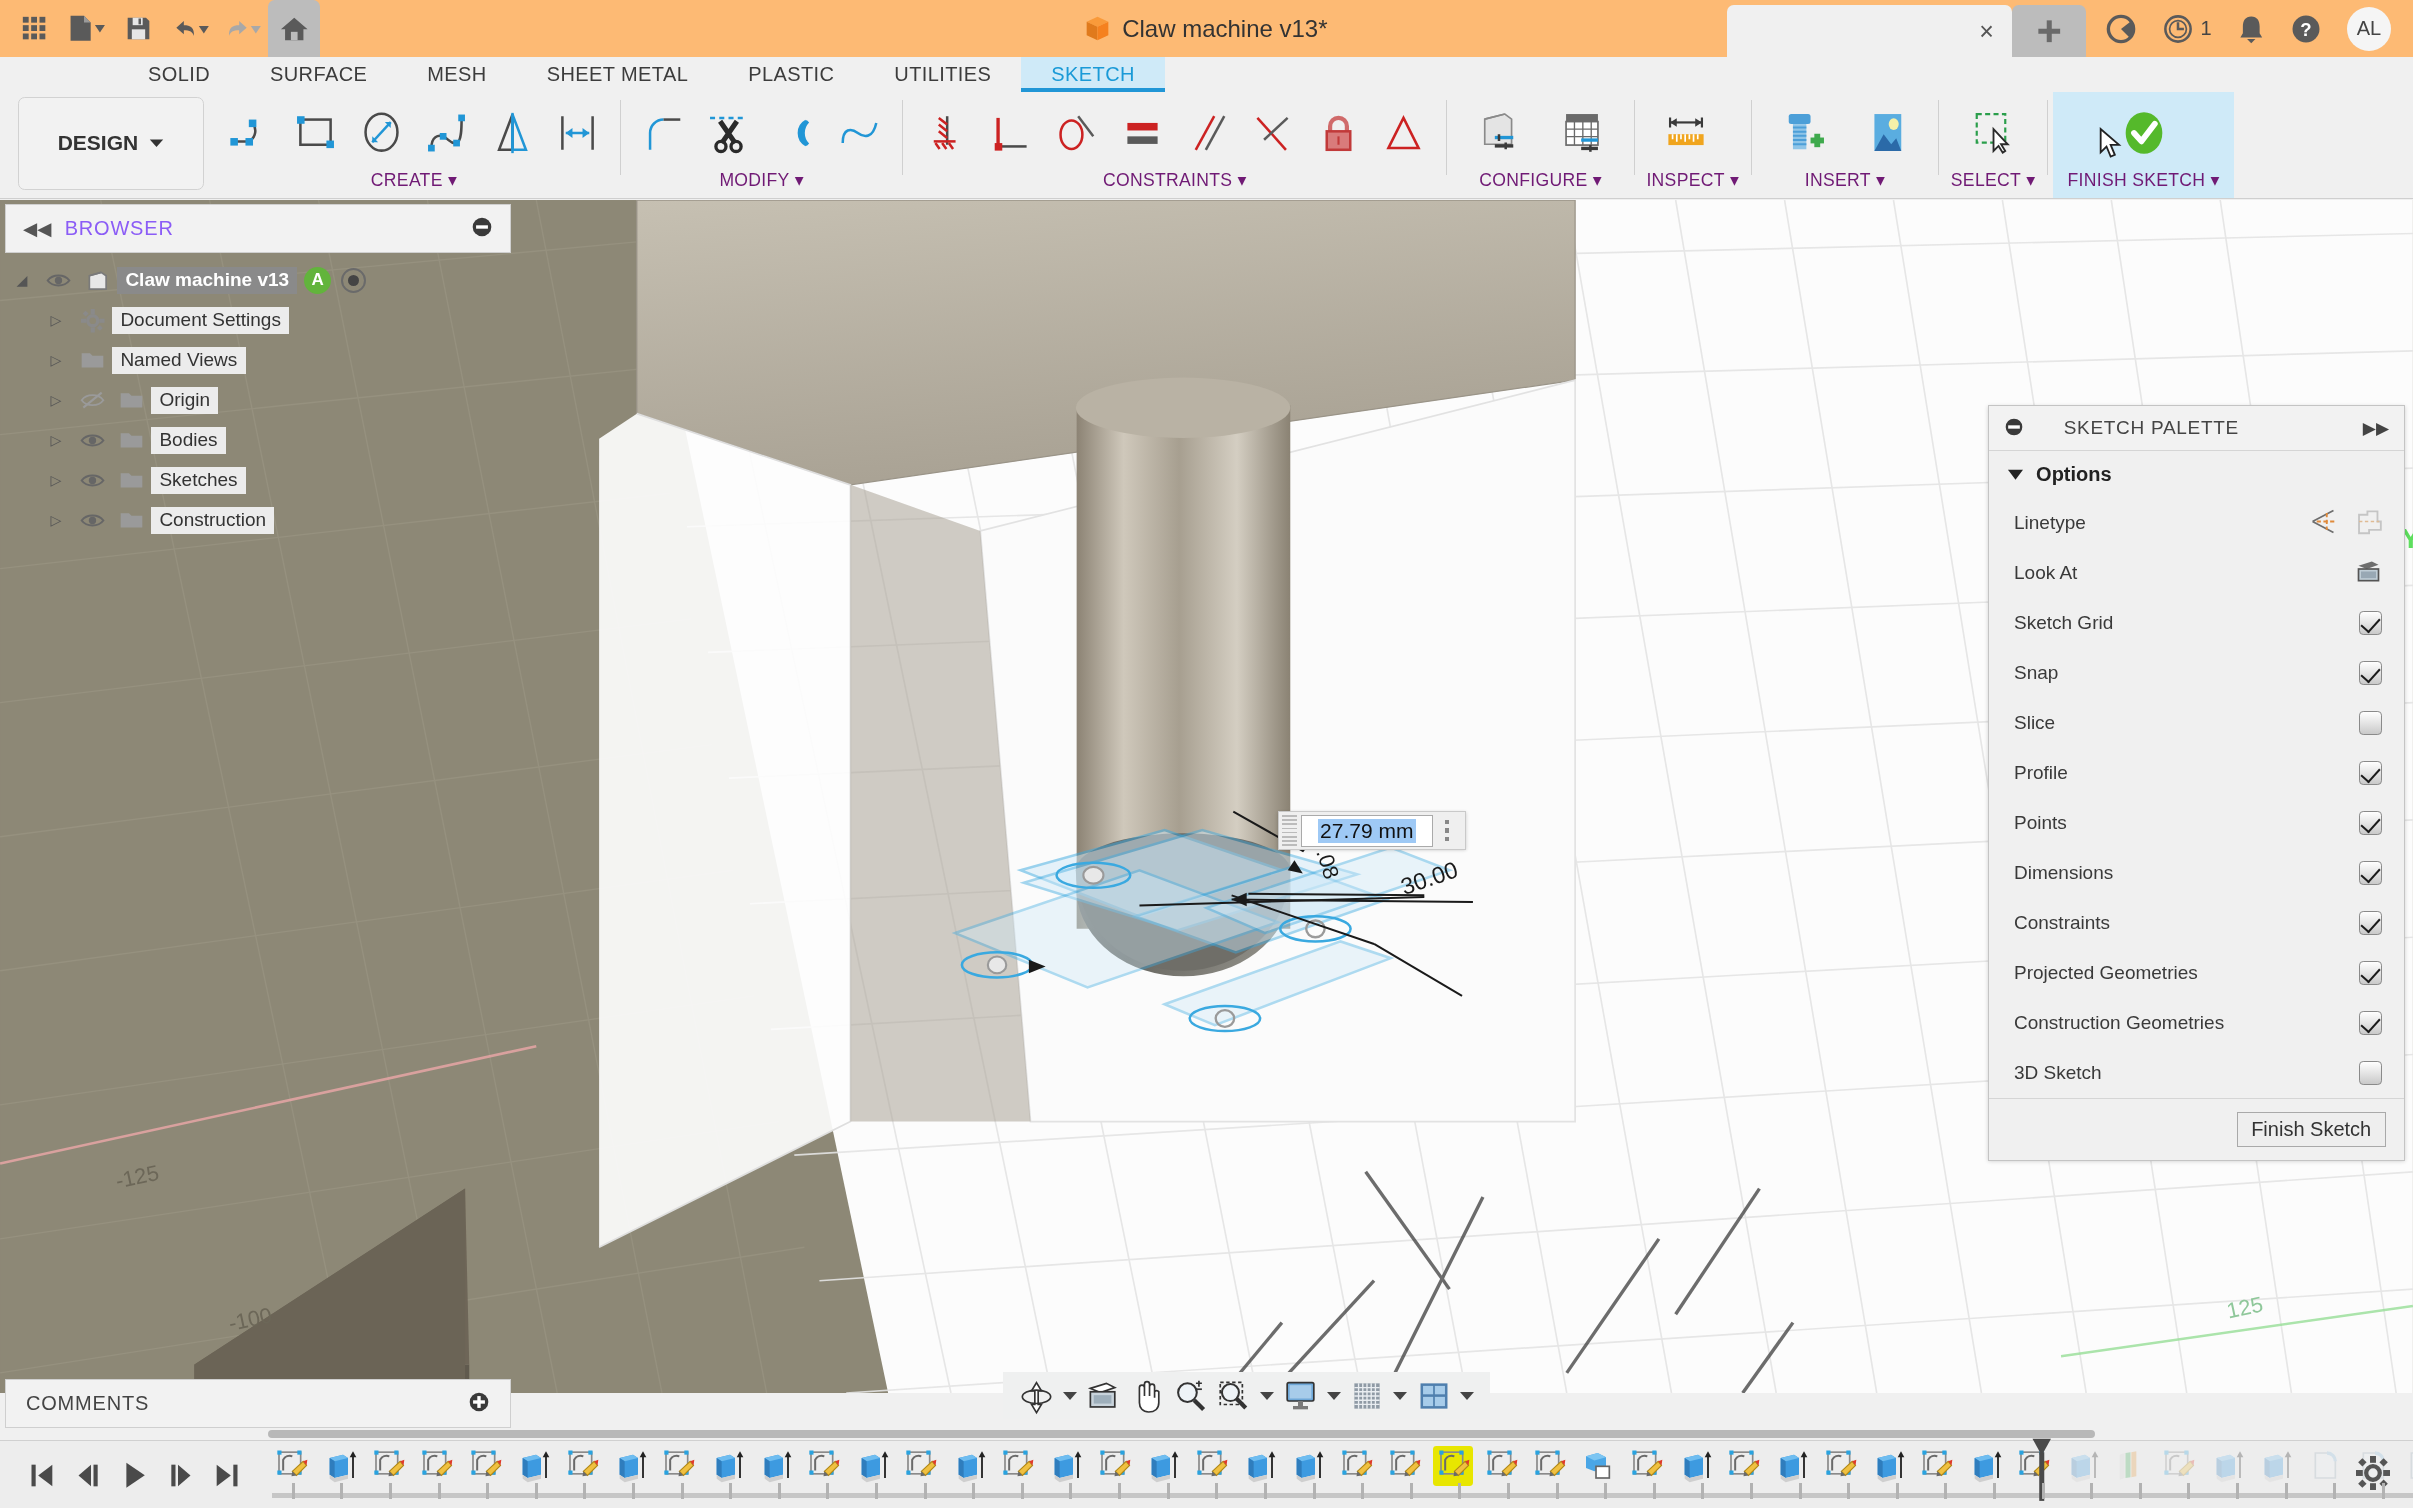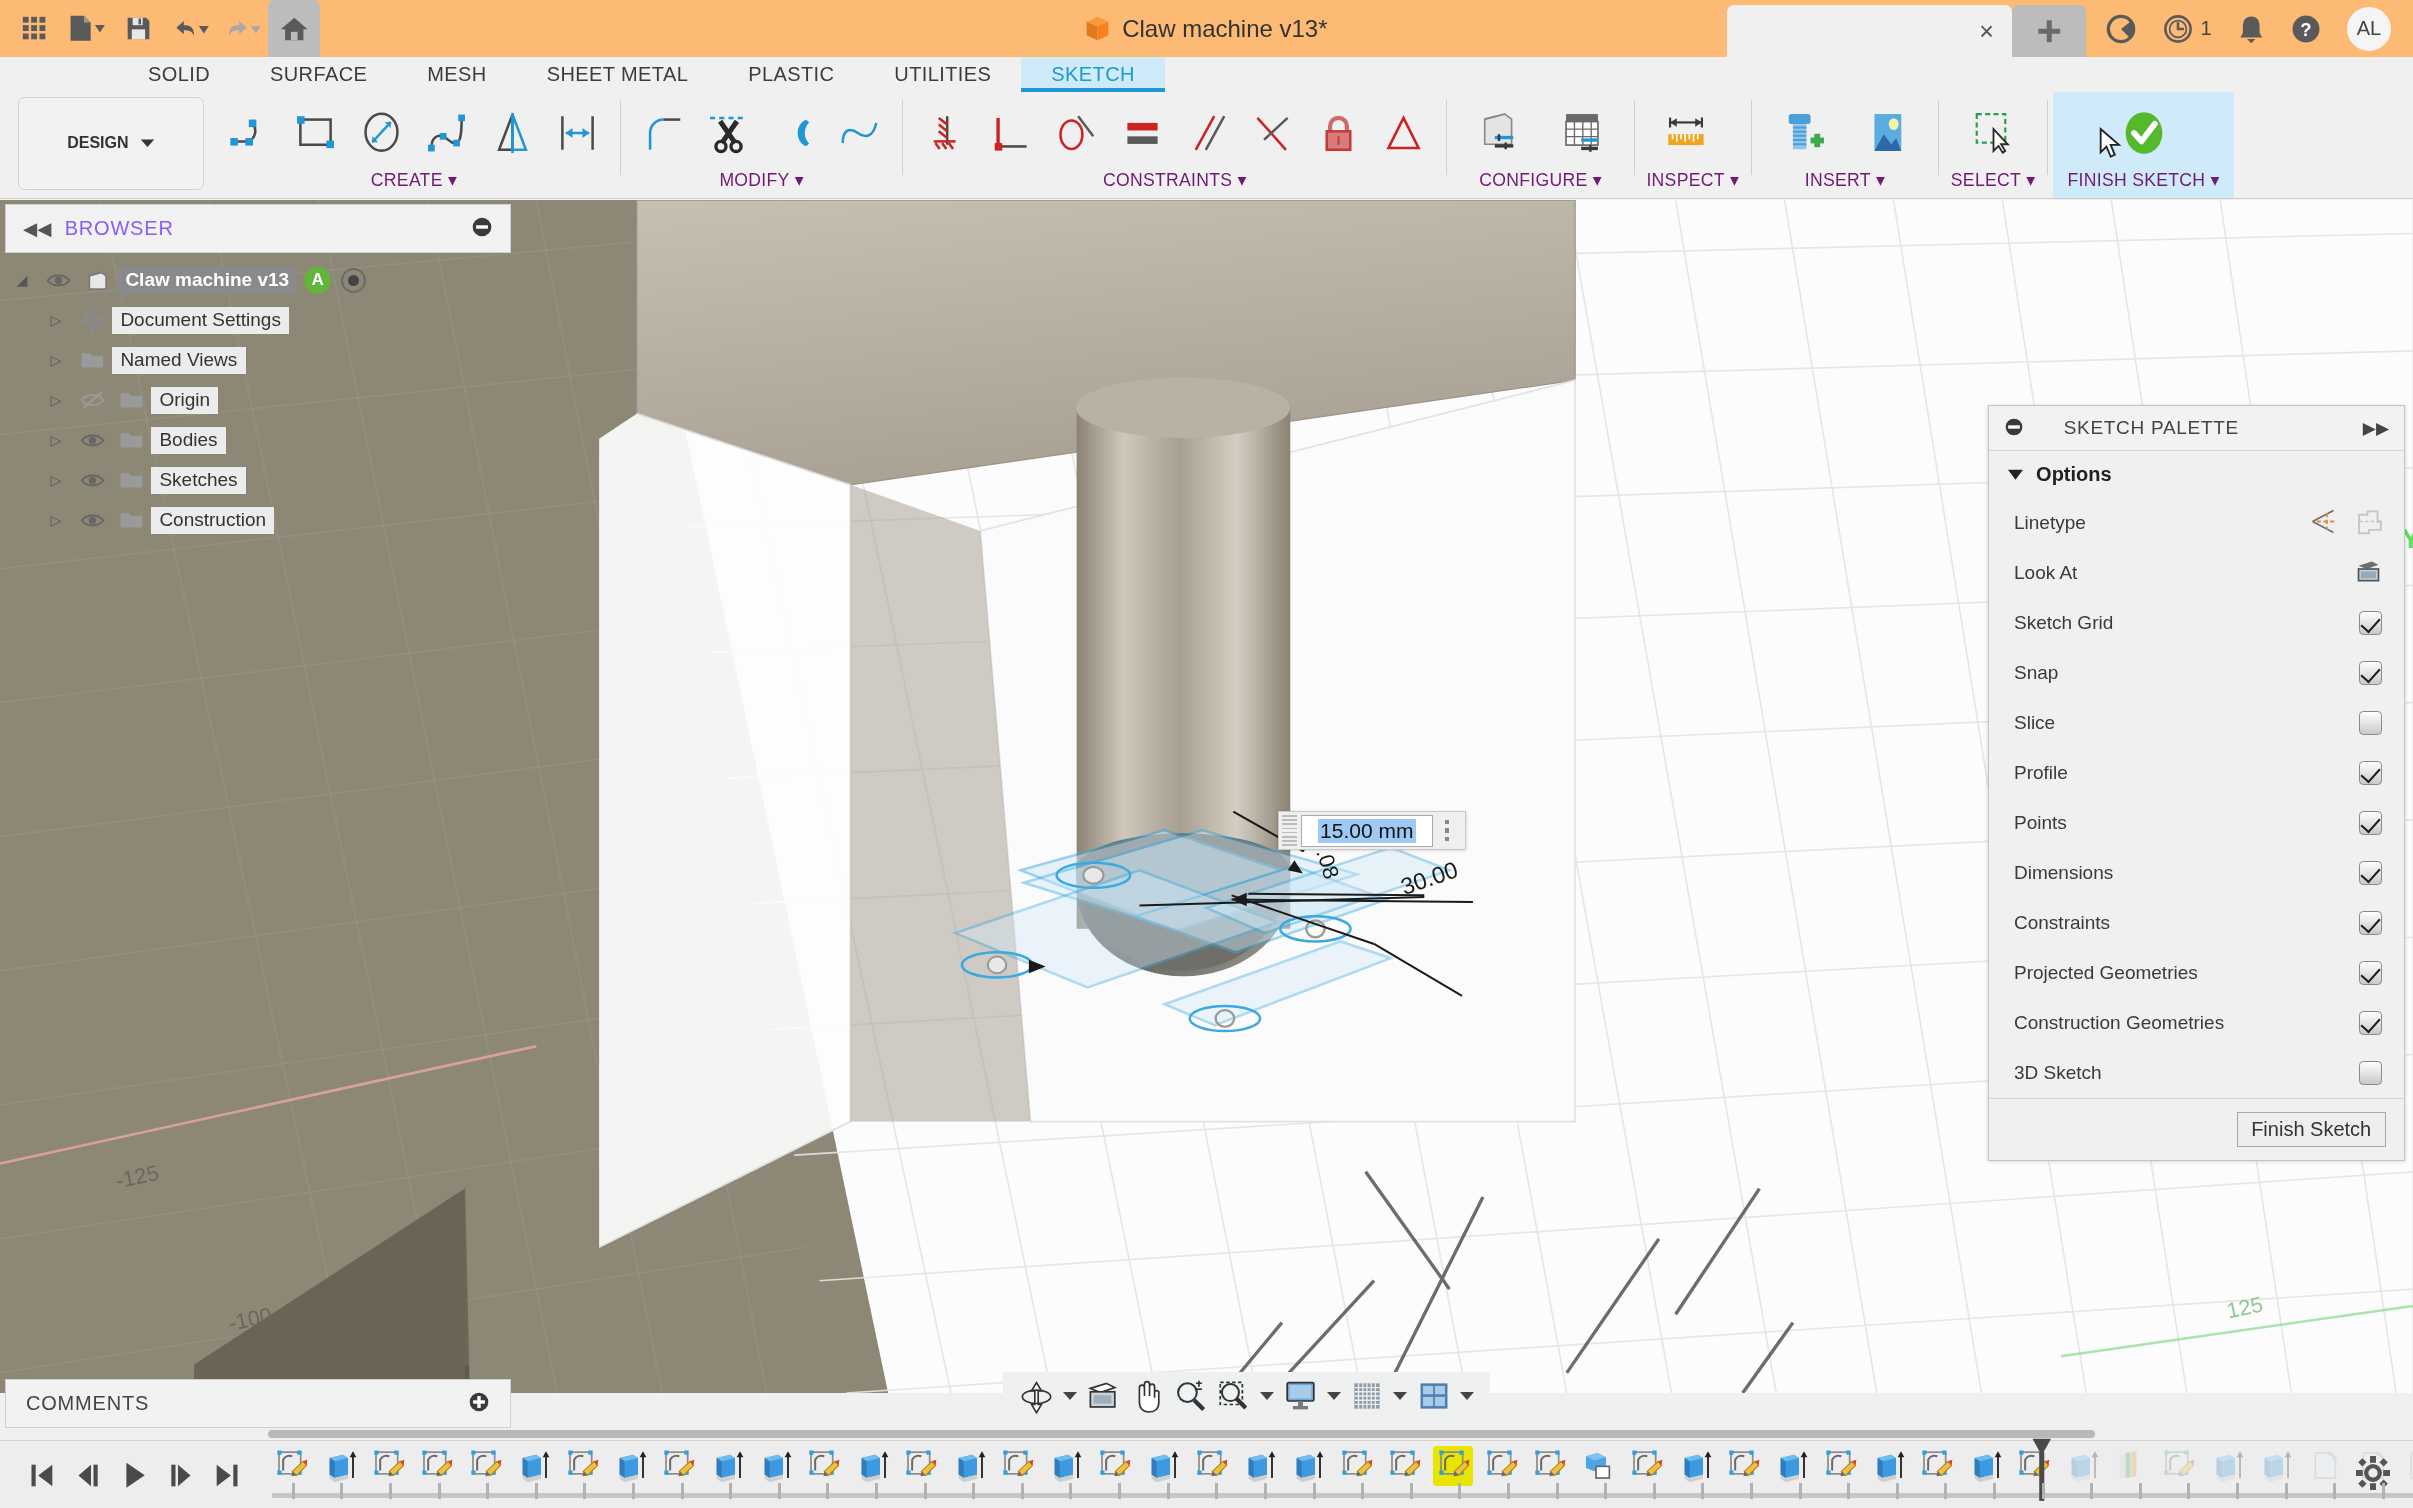--- a/index.html
+++ b/index.html
@@ -45,21 +45,21 @@
   .rtab.active::after{ content:""; position:absolute; left:0; right:0; bottom:0;
     height:4.2px; background:#2196d6; }
 
   
   .ribbon{ position:absolute; left:0; top:92px; width:2413px; height:107px;
     background:#f0f0f0; border-bottom:0.8px solid #cfcfcf; display:flex;
     align-items:stretch; }
   .wsbox{ width:186px; margin:5px 8.4px 8.4px 18.4px; border:0.8px solid #d2d2d2;
     border-radius:6.7px; display:flex; align-items:center; justify-content:center;
     background:#f2f2f2; cursor:pointer; }
-  .wsbox span{ font-size:16px; font-weight:bold; color:#333; }
+  .wsbox span{ font-size:21px; font-weight:bold; color:#333; }
   .grp{ display:flex; flex-direction:column; justify-content:space-between;
     padding:3.4px 6.7px 5px 6.7px; }
   .grp-row{ display:flex; align-items:center; gap:3.4px; flex:1; }
   .gbtn{ width:62px; height:67px; display:flex; align-items:center;
     justify-content:center; cursor:pointer; border-radius:3.4px; }
   .gbtn.wide{ width:80px; }
   .glabel{ text-align:center; font-size:17.6px; color:#701a75; letter-spacing:0.3px;
     white-space:nowrap; padding-bottom:1.7px; cursor:pointer; }
   .sep{ width:0.8px; background:#d0d0d0; margin:8.4px 5px 23.5px 5px; }
   .finish-grp{ background:#cfeaf8; }
@@ -984,21 +984,21 @@
   </div>
 
   <div class="pal-foot">
     <button class="fsbtn">Finish Sketch</button>
   </div>
 </div>
 
 <div class="dimbox">
   <div class="dimgrip"></div>
   <div class="diminput">
-    <span>15.00 mm</span>
+    <span>27.79 mm</span>
   </div>
   <div class="dimdots">
     <i></i>
       <i></i>
       <i></i>
   </div>
 </div>
 
 <div class="navbar">
   <div class="navbtn">

